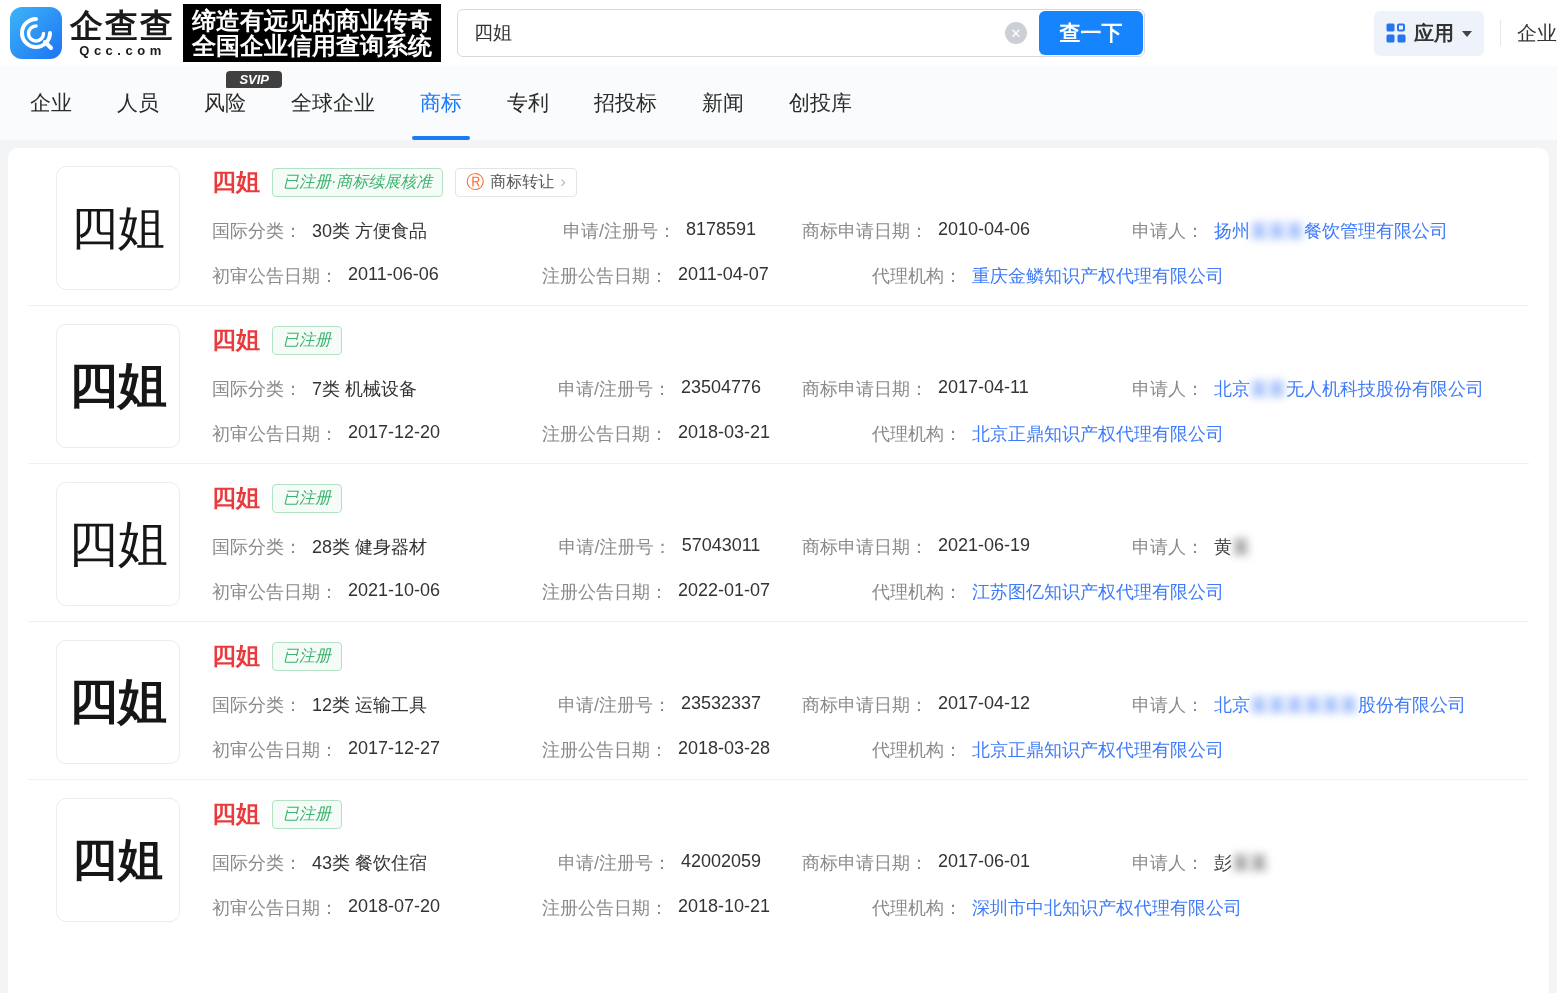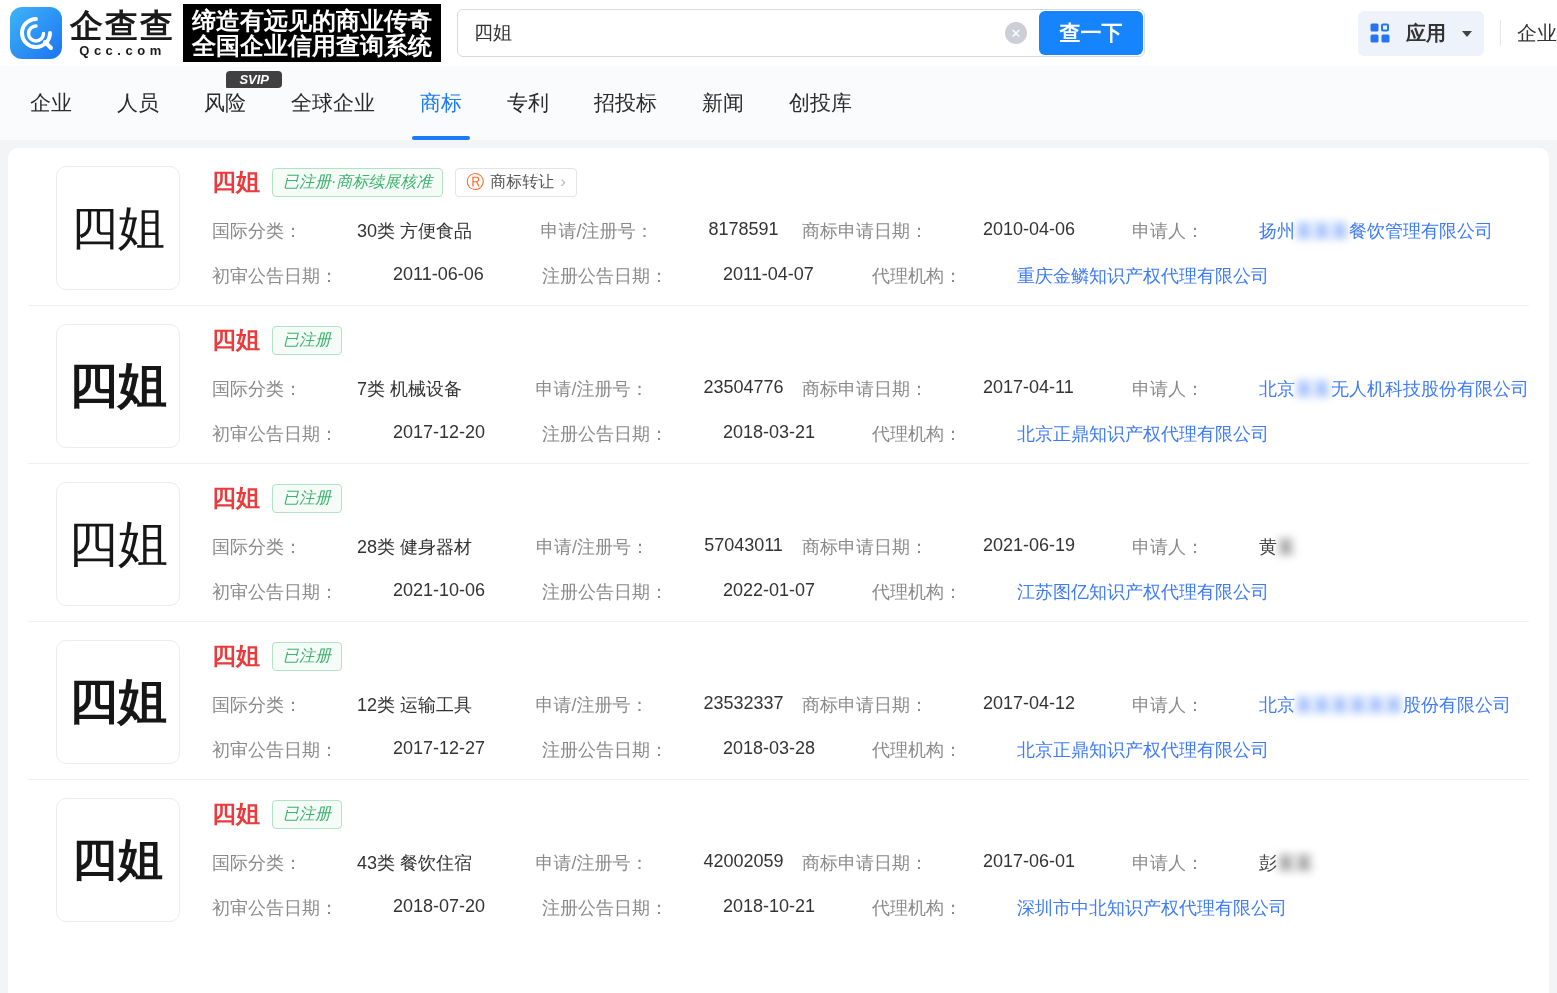--- a/index.html
+++ b/index.html
@@ -17,21 +17,21 @@
             line-height:25px; padding:4px 9px; white-space:nowrap; }
   .search-box { margin-left:16px; width:688px; height:48px; border:1px solid #d9d9d9; border-radius:6px;
                 display:flex; align-items:center; background:#fff; }
   .search-input { flex:1; border:none; outline:none; font-size:19px; color:#333; padding-left:16px;
                   font-family:inherit; background:transparent; }
   .clear-icon { width:22px; height:22px; border-radius:50%; background:#ccd0d6; color:#fff; font-size:13px;
                 display:flex; align-items:center; justify-content:center; margin-right:12px; cursor:pointer; }
   .search-btn { width:104px; height:44px; margin-right:1px; background:#1684fc; color:#fff; border:none;
                 border-radius:6px; font-size:21px; font-weight:bold; cursor:pointer; font-family:inherit; }
   .header-right { margin-left:auto; display:flex; align-items:center; }
-  .apps-btn { display:flex; align-items:center; gap:16px; background:#eef3fb; border-radius:6px;
+  .apps-btn { display:flex; align-items:center; gap:8px; background:#eef3fb; border-radius:6px;
               padding:9px 12px; cursor:pointer; }
   .apps-label { font-size:20px; font-weight:bold; color:#333; }
   .caret-down { width:0; height:0; border-left:5px solid transparent; border-right:5px solid transparent;
                 border-top:6px solid #444; margin-top:2px; }
   .v-divider { width:1px; height:26px; background:#e6e6e6; margin:0 16px; }
   .ent-link { font-size:20px; color:#333; white-space:nowrap; cursor:pointer; }
 
   
   .nav { height:74px; background:#fafbfc; display:flex; align-items:stretch; padding-left:30px; gap:45px; }
   .nav-item { position:relative; display:flex; align-items:center; font-size:21px; color:#2b2b2b;
@@ -55,21 +55,21 @@
   .card-body { margin-left:32px; flex:1; min-width:0; }
   .title-row { display:flex; align-items:center; gap:12px; }
   .mark-name { color:#e93b3d; font-size:24px; font-weight:bold; cursor:pointer; }
   .status-badge { color:#3eb370; border:1px solid #b2e2c3; background:#f5fcf7; font-size:16px;
                   padding:3px 10px; border-radius:4px; white-space:nowrap;font-style:italic; }
   .transfer-badge { display:flex; align-items:center; gap:6px; border:1px solid #e4e4e4; border-radius:4px;
                     font-size:16px; color:#555; padding:3px 10px; cursor:pointer; white-space:nowrap; }
   .r-icon { color:#ff6a2b; font-size:18px; line-height:1; }
   .chev { color:#bbb; font-size:17px; }
   .row { display:flex; font-size:18px; margin-top:21px; white-space:nowrap; }
-  .f { display:flex;gap:45px; }
+  .f { display:flex; }
   .w1 { width:305px; } .w2 { width:285px;justify-content:center; } .w3 { width:330px; }
   .r2w1 { width:330px; } .r2w2 { width:330px; }
   .lbl { color:#8a8a8a; margin-right:10px; }
   .val { color:#333; }
   .link { color:#3e7bfa; cursor:pointer; }
   .blur { filter:blur(4px); user-select:none; }
   .dark-name { color:#444; }
 </style>
 </head>
 <body>

